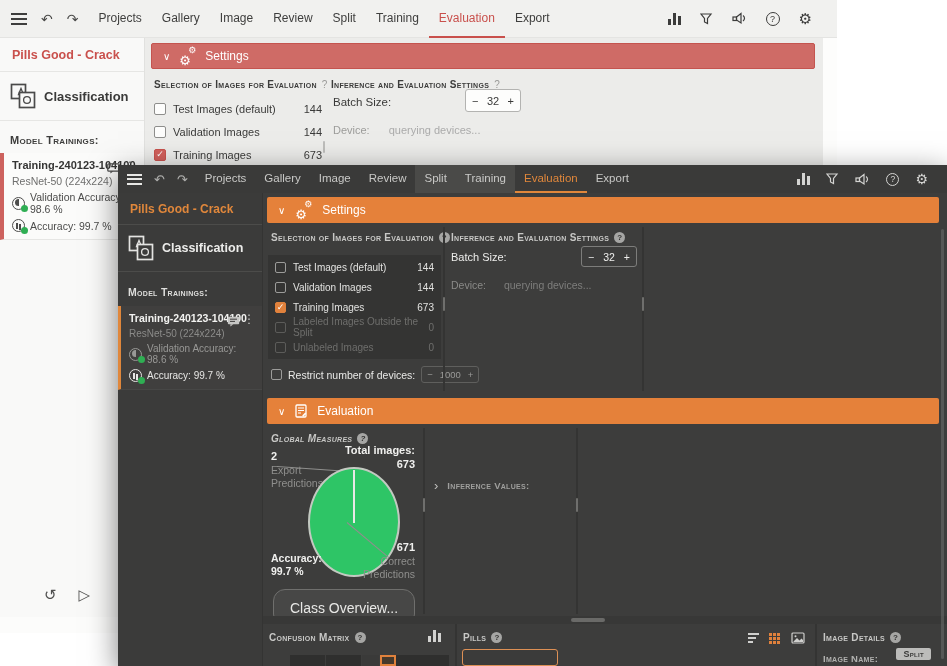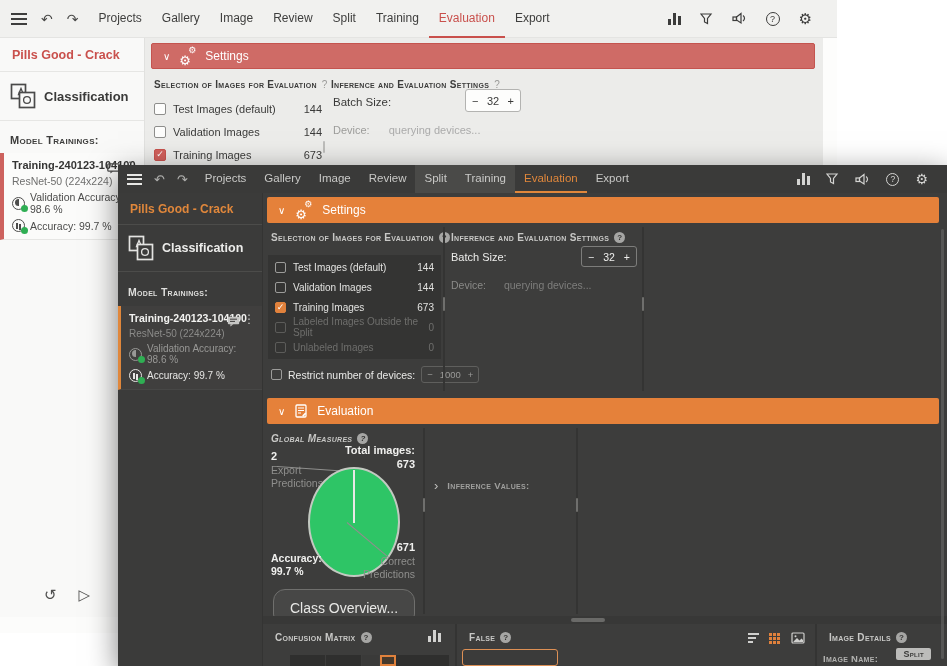--- a/index.html
+++ b/index.html
@@ -137,21 +137,21 @@
   .eval-mid { position:absolute; left:162px; top:233px; width:151px; height:190px; }
   .inf-row { position:absolute; left:6px; top:27px; display:flex; align-items:center; gap:6px; font-size:11px; color:#ececea; white-space:nowrap; }
   .addl { position:absolute; left:9px; top:53px; display:flex; align-items:center; gap:9px; color:#9f9f9d; }
   .addl .ar { color:#c0c0be; font-size:13px; line-height:1; }
   .addl .tx { font-weight:bold; font-size:9.5px; }
 
   .hstrip { position:absolute; left:0; top:423px; width:684px; height:8px; background:#383837; }
   .hthumb { position:absolute; left:308px; top:2px; width:34px; height:4px; background:#6a6a68; border-radius:2px; }
   .dk-bottom { position:absolute; left:0; top:431px; width:684px; height:42px; background:#3d3d3c; }
   .b-col { position:absolute; top:0; height:42px; }
-  .b-head { position:absolute; left:12px; top:8px; }
+  .b-head { position:absolute; left:6px; top:8px; }
   .conf-icon { position:absolute; right:14px; top:6px; color:#d2d2d0; }
   .conf-strip { position:absolute; left:27px; top:31px; width:160px; height:11px; background:#2f2f2e; display:flex; }
   .conf-cell { height:100%; border-right:1px solid #3d3d3c; background:#2f2f2e; }
   .conf-cell.lt { background:#3a3a39; }
   .conf-cell.hl { border:2px solid #e0813c; background:#46392c; }
   .b-icons { position:absolute; right:10px; top:7px; display:flex; align-items:center; gap:10px; color:#d0d0ce; }
   .sort-ic i { display:block; height:2px; margin:2px 0; background:currentColor; }
   .sort-ic i:nth-child(1){width:11px} .sort-ic i:nth-child(2){width:8px} .sort-ic i:nth-child(3){width:5px}
   .grid9 { width:3px; height:3px; background:#e0813c; box-shadow:4px 0 #e0813c,8px 0 #e0813c,0 4px #e0813c,4px 4px #e0813c,8px 4px #e0813c,0 8px #e0813c,4px 8px #e0813c,8px 8px #e0813c; margin:0 9px 8px 0; }
   .thumb { position:absolute; left:5px; top:25px; width:96px; height:17px; border:1px solid #dd9055; border-radius:3px; background:#3b3b3a; }
@@ -525,21 +525,21 @@
             <div class="conf-cell lt" style="width:18px;"></div>
             <div class="conf-cell hl" style="width:16px;"></div>
             <div class="conf-cell" style="width:54px;"></div>
           </div>
         </div>
 
         <div class="vdiv" style="left:192px;top:0;height:42px;"></div>
 
         <div class="b-col" style="left:194px;width:358px;">
           <div class="dk-sec b-head">
-            <span class="sc">False</span>
+            <span class="sc">Pills</span>
             <span class="hb">?</span>
           </div>
           <div class="b-icons">
             <span class="sort-ic">
                 <i></i>
                 <i></i>
                 <i></i>
               </span>
             <span class="grid9"></span>
             <svg width="14" height="12" viewBox="0 0 14 12">

